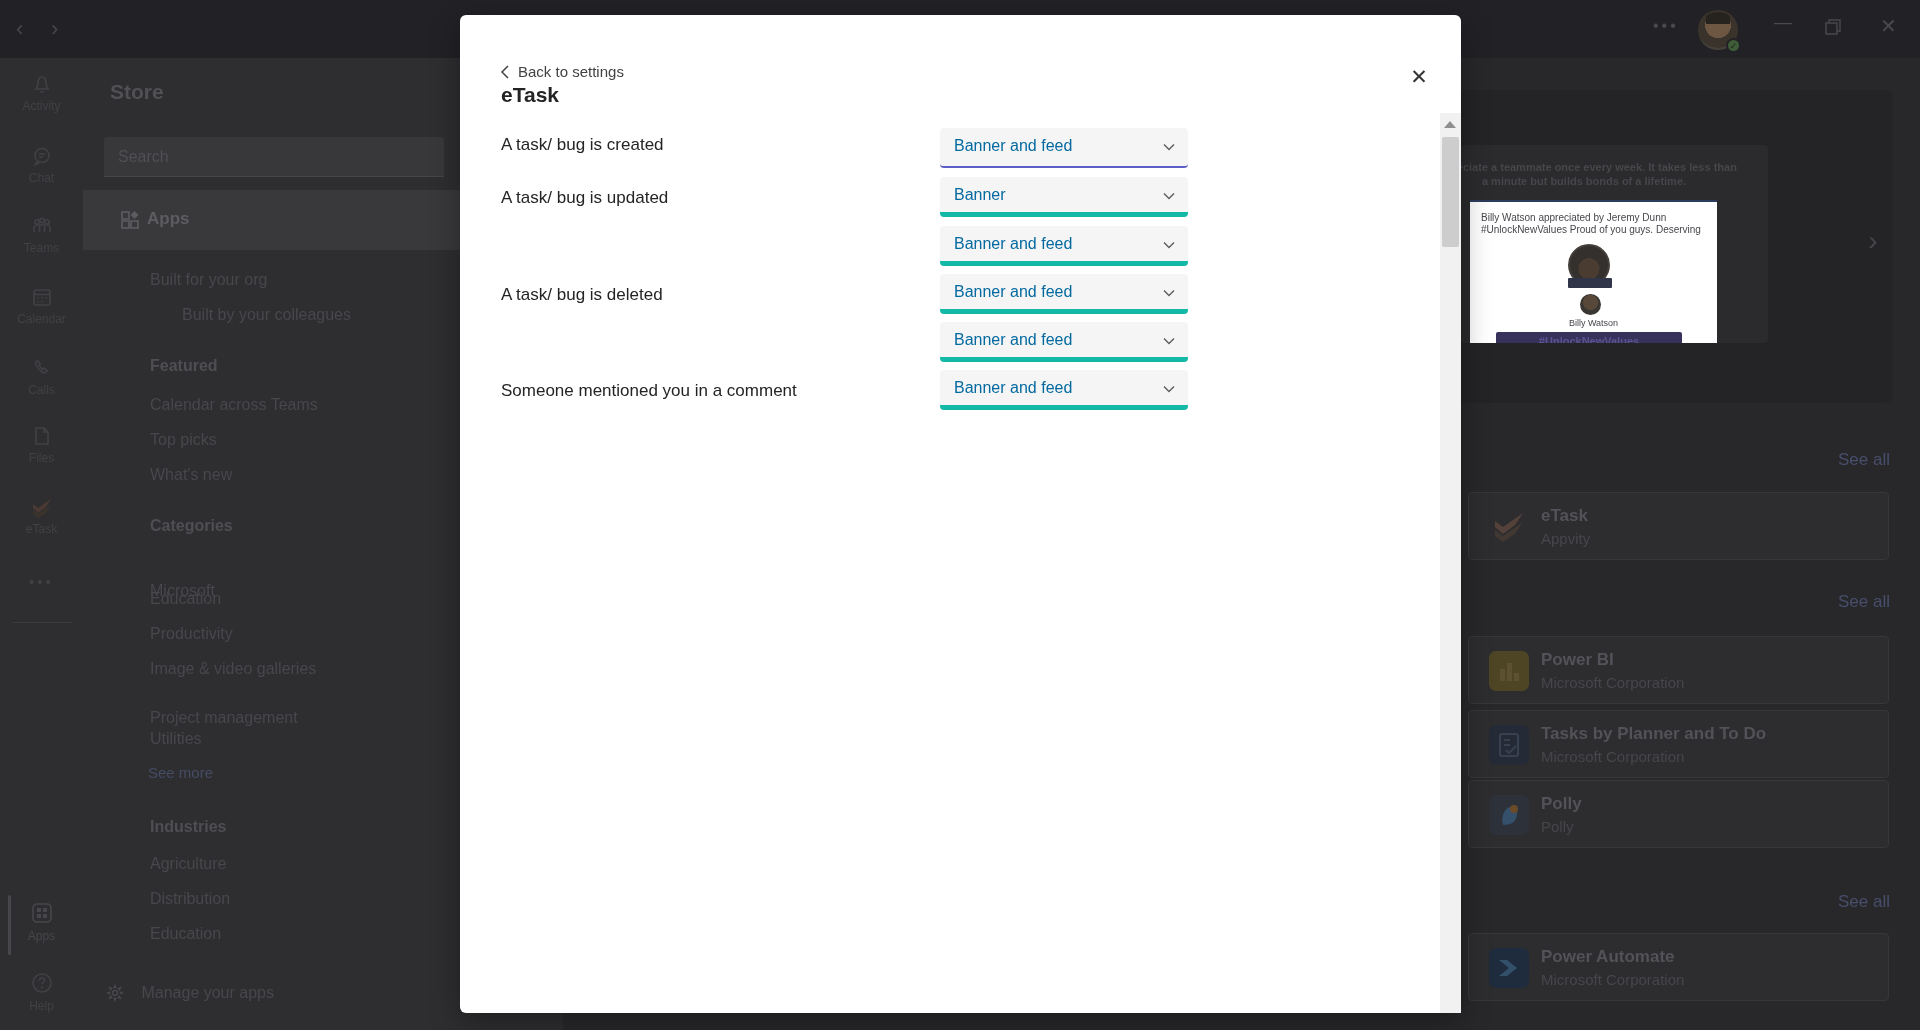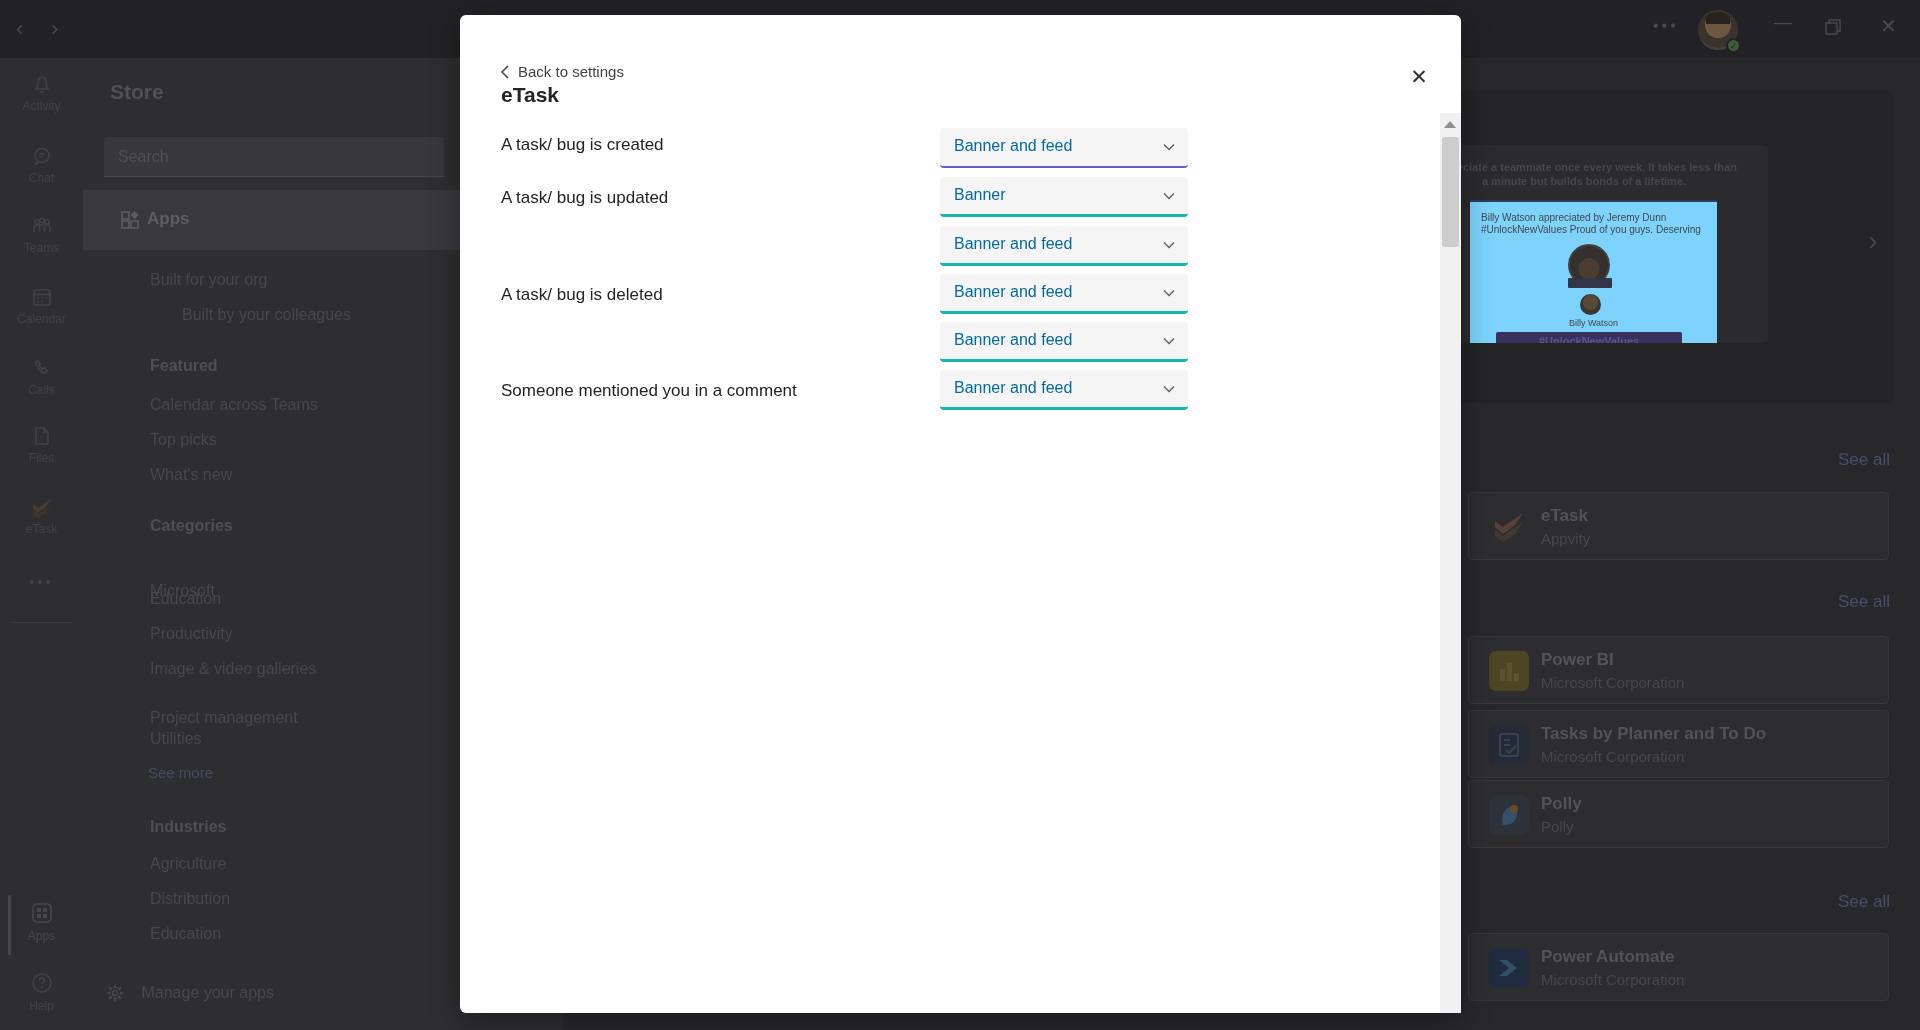--- a/index.html
+++ b/index.html
@@ -43,21 +43,21 @@
   .store-link { color:#454b63; left:65px; }
   #manage-row { position:absolute; left:22px; top:925px; color:#47474c; font-size:16px; }
   #manage-row svg { vertical-align:-5px; margin-right:12px; }
 
   
   #main-bg { left:563px; top:58px; width:1357px; height:972px; background:#28282b; }
   #hero { left:1448px; top:90px; width:445px; height:313px; background:#242427; border-radius:8px; }
   #hero-inner { left:1400px; top:145px; width:368px; height:198px; background:#2b2b2e; border-radius:4px; }
   .hero-line { position:absolute; width:368px; text-align:center; color:#46464b;
                font-size:11px; font-weight:bold; }
-  #flyer { left:70px; top:55px; width:247px; height:143px; background:#7dd3fc;
+  #flyer { left:70px; top:55px; width:247px; height:143px; background:#ffffff;
            border-top:2px solid #2c3c5e; overflow:hidden; }
   .flyer-text { position:absolute; left:11px; color:#46464c; font-size:10px; white-space:nowrap; }
   #flyer-circle { left:98px; top:42px; width:42px; height:42px; border-radius:50%;
                   border:2px solid #45403b;
                   background:radial-gradient(circle at 50% 60%, #4a3c30 0 35%, #34302e 36%); }
   #flyer-badge { left:98px; top:76px; width:44px; height:10px; background:#30354a; border-radius:1px; }
   #flyer-avatar { left:110px; top:92px; width:21px; height:21px; border-radius:50%;
                   background:radial-gradient(circle at 50% 40%, #57483a 0 45%, #3a3632 46%); }
   #flyer-caption { position:absolute; left:0; top:116px; width:247px; text-align:center;
                    color:#45454a; font-size:9px; }
@@ -78,21 +78,21 @@
   
   #modal { left:460px; top:15px; width:1001px; height:998px; background:#ffffff;
            border-radius:6px; box-shadow:0 8px 30px rgba(0,0,0,.35); }
   #modal-back { left:40px; top:48px; font-size:15px; color:#424242; cursor:pointer; }
   #modal-back svg { vertical-align:-2px; margin-right:9px; }
   #modal-close { left:945px; top:48px; width:28px; height:28px; color:#343434;
                  font-size:21px; line-height:28px; text-align:center; font-weight:300; }
   #modal-title { left:41px; top:68px; font-size:21px; font-weight:bold; color:#242424; }
   .row-label { position:absolute; left:41px; width:420px; font-size:17px; color:#242424; }
   .dropdown { position:absolute; left:480px; width:248px; height:40px; background:#f5f5f5;
-              border-radius:4px; border-bottom:3px solid #14b8a6; }
+              border-radius:4px; border-bottom:5px solid #14b8a6; }
   .dropdown.focused { border-bottom:2px solid #5b5fc7; }
   .dd-value { position:absolute; left:14px; top:9px; font-size:16px; color:#0369a1; }
   .dd-chev { position:absolute; right:13px; top:15px; color:#616161; }
 
   #modal-scrollbar { left:980px; top:98px; width:21px; height:900px; background:#f1f1f1; }
   #sb-up { position:absolute; left:4px; top:8px; width:0; height:0;
            border-left:6px solid transparent; border-right:6px solid transparent;
            border-bottom:7px solid #8f8f8f; }
   #sb-thumb { position:absolute; left:2px; top:24px; width:17px; height:110px;
               background:#cdcdcd; border-radius:2px; }

